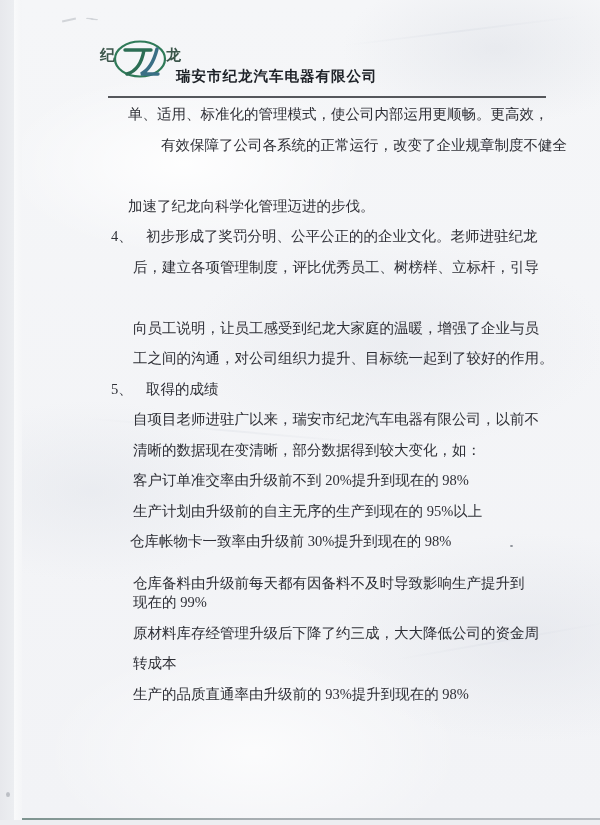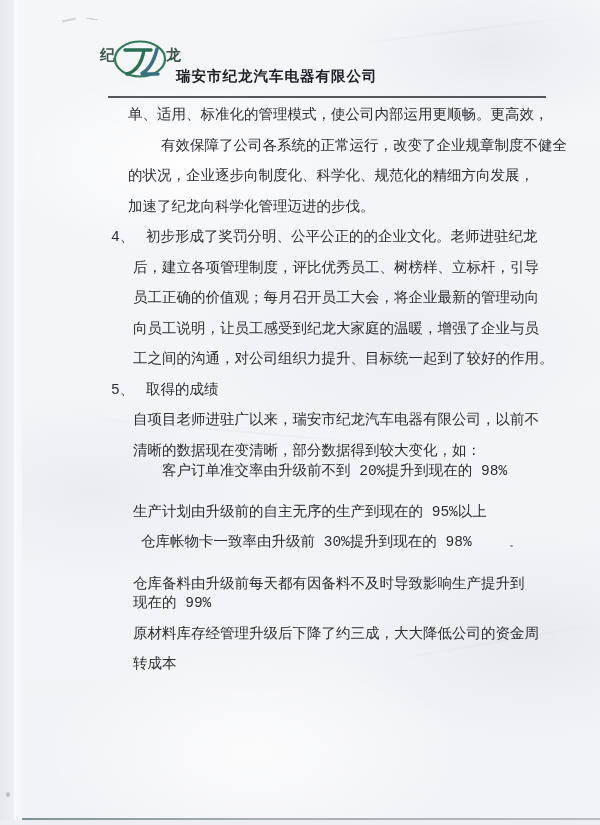--- a/index.html
+++ b/index.html
@@ -57,21 +57,21 @@
   }
   .header-divider{
     position:absolute;left:108px;top:96px;width:438px;height:2px;
     background:#3f4146;opacity:.88;
   }
   
   .doc-body{position:absolute;left:0;top:0;width:600px;height:825px;}
   .doc-line{
     position:absolute;height:22px;white-space:nowrap;
     font-size:14.5px;color:#2e2f36;
-    font-family:Liberation Mono, monospace;
+    font-family:Liberation Serif, serif;
   }
   .doc-line .marker{position:absolute;top:0;}
   
   .pencil-mark{position:absolute;border-top:2px solid rgba(130,135,145,.30);}
   .mark-a{left:62px;top:19px;width:14px;transform:rotate(-12deg);}
   .mark-b{left:86px;top:18px;width:12px;transform:rotate(8deg);border-radius:40%;}
   .speck{position:absolute;background:#8a8f97;border-radius:50%;}
   .speck-1{left:510px;top:545px;width:3px;height:2px;}
   .speck-2{left:252px;top:820px;width:3px;height:3px;}
   .speck-3{left:6px;top:792px;width:4px;height:5px;background:rgba(120,126,136,.4);}
@@ -97,37 +97,36 @@
       <path d="M44 12 C41 24 36 33 28 37 L45 37" fill="none" stroke="#3a6f85" stroke-width="3.4" stroke-linecap="round"></path>
     </svg>
     <span class="logo-char logo-char-right">龙</span>
     <div class="company-name">瑞安市纪龙汽车电器有限公司</div>
     <div class="header-divider"></div>
   </div>
 
   <div class="doc-body">
       <div class="doc-line" style="top: 105px; left: 128px;"><span>单、适用、标准化的管理模式，使公司内部运用更顺畅。更高效，</span></div>
       <div class="doc-line" style="top: 135.5px; left: 128px; margin-left: 33px;"><span>有效保障了公司各系统的正常运行，改变了企业规章制度不健全</span></div>
-      <div class="doc-line" style="top: 166px; left: 128px;"><span>的状况，企业逐步向制度化、科学化、规范化的精细方向发展，</span></div>
       <div class="doc-line" style="top: 196.5px; left: 128px;"><span>加速了纪龙向科学化管理迈进的步伐。</span></div>
       <div class="doc-line" style="top: 227px; left: 146px;"><span class="marker" style="left: -35px;">4、</span><span>初步形成了奖罚分明、公平公正的的企业文化。老师进驻纪龙</span></div>
       <div class="doc-line" style="top: 257.5px; left: 133px; text-align: center;"><span>后，建立各项管理制度，评比优秀员工、树榜样、立标杆，引导</span></div>
-      <div class="doc-line" style="top: 288px; left: 133px;"><span>员工正确的价值观；每月召开员工大会，将企业最新的管理动向</span></div>
       <div class="doc-line" style="top: 349px; left: 133px;"><span>工之间的沟通，对公司组织力提升、目标统一起到了较好的作用。</span></div>
       <div class="doc-line" style="top: 318.5px; left: 133px;"><span>向员工说明，让员工感受到纪龙大家庭的温暖，增强了企业与员</span></div>
       <div class="doc-line" style="top: 379.5px; left: 146px;"><span class="marker" style="left: -35px;">5、</span><span>取得的成绩</span></div>
       <div class="doc-line" style="top: 410px; left: 133px;"><span>自项目老师进驻广以来，瑞安市纪龙汽车电器有限公司，以前不</span></div>
       <div class="doc-line" style="top: 440.5px; left: 133px;"><span>清晰的数据现在变清晰，部分数据得到较大变化，如：</span></div>
-      <div class="doc-line" style="top: 461px; left: 133px; margin-left: 29px;"><span>客户订单准交率由升级前不到 20%提升到现在的 98%</span></div>
+      <div class="doc-line" style="top: 471px; left: 133px;"><span>客户订单准交率由升级前不到 20%提升到现在的 98%</span></div>
       <div class="doc-line" style="top: 501.5px; left: 133px;"><span>生产计划由升级前的自主无序的生产到现在的 95%以上</span></div>
-      <div class="doc-line" style="top: 532px; left: 141px;"><span>仓库帐物卡一致率由升级前 30%提升到现在的 98%</span></div>
+      <div class="doc-line" style="top: 532px; left: 130px;"><span>仓库帐物卡一致率由升级前 30%提升到现在的 98%</span></div>
       <div class="doc-line" style="top: 562.5px; left: 133px; margin-top: 11px;"><span>仓库备料由升级前每天都有因备料不及时导致影响生产提升到</span></div>
       <div class="doc-line" style="top: 593px; left: 133px;"><span>现在的 99%</span></div>
       <div class="doc-line" style="top: 623.5px; left: 133px;"><span>原材料库存经管理升级后下降了约三成，大大降低公司的资金周</span></div>
       <div class="doc-line" style="top: 654px; left: 133px;"><span>转成本</span></div>
+      <div class="doc-line" style="top: 684.5px; left: 133px;"><span>生产的品质直通率由升级前的 93%提升到现在的 98%</span></div>
     </div>
 
   <div class="pencil-mark mark-a"></div>
   <div class="pencil-mark mark-b"></div>
   <div class="speck speck-1"></div>
   <div class="speck speck-2"></div>
   <div class="speck speck-3"></div>
 
   <div class="paper-bottom-line"></div>
   <div class="scanner-strip-bottom"></div>

